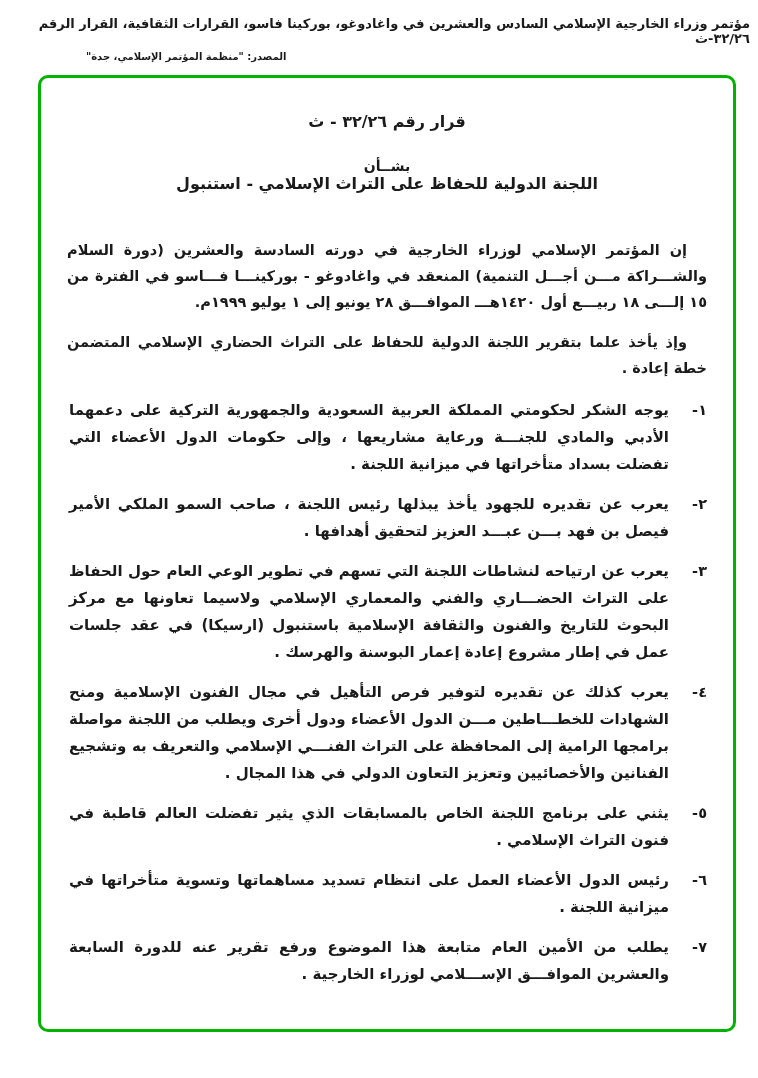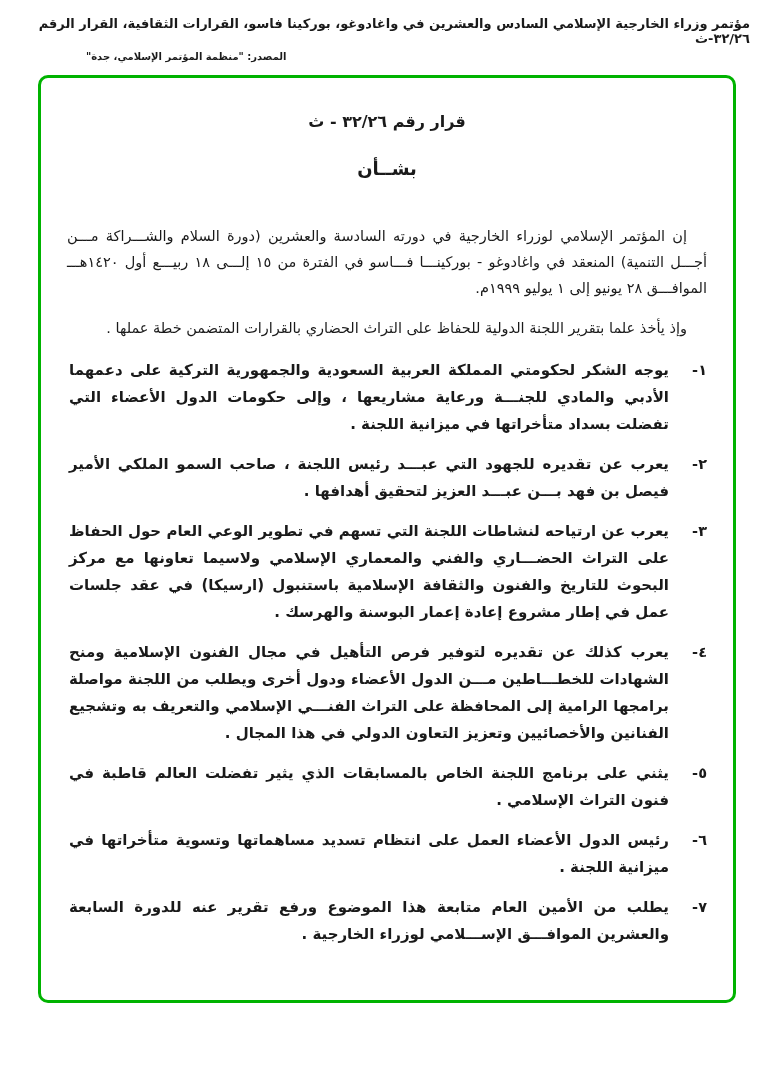--- a/index.html
+++ b/index.html
@@ -25,26 +25,26 @@
   .frame {
     margin: 13px 22px 0 38px;
     border: 3px solid #00b300;
     border-radius: 10px;
     padding: 34px 26px 28px 26px;
     min-height: 928px;
   }
 
   .title-block { text-align: center; direction: rtl; font-weight: bold; margin-bottom: 44px; }
   .title-number { font-size: 16px; margin-bottom: 27px; }
-  .title-concerning { font-size: 18px; }
+  .title-concerning { font-size: 14px; }
   .title-subject { font-size: 16px; }
 
   .preamble { direction: rtl; }
   .para {
-    font-size: 14.5px; font-weight: normal; line-height: 1.8;
+    font-size: 14.5px; font-weight: bold; line-height: 1.8;
     text-align: justify; text-indent: 20px;
     margin-bottom: 14px;
   }
   .preamble p:nth-of-type(2) { margin-bottom: 16px; }
   .preamble p:nth-of-type(3) { text-indent: 46px; margin-bottom: 18px; }
 
   .items { direction: rtl; }
   .item { display: flex; margin-bottom: 13px; }
   .item-num {
     flex: 0 0 38px; text-align: right;
@@ -64,40 +64,41 @@
   <div class="top-header">
     <div class="hdr-citation">مؤتمر وزراء الخارجية الإسلامي السادس والعشرين في واغادوغو، بوركينا فاسو، القرارات الثقافية، القرار الرقم ٣٢/٢٦-ث</div>
     <div class="hdr-source">المصدر: "منظمة المؤتمر الإسلامي، جدة"</div>
   </div>
 
   <div class="frame" style="border-color: rgb(0, 179, 0);">
 
     <div class="title-block">
       <div class="title-number">قرار رقم ٣٢/٢٦ - ث</div>
       <div class="title-concerning">بشــأن</div>
+      <div class="title-subject">اللجنة الدولية للحفاظ على التراث الإسلامي - استنبول</div>
     </div>
 
     <div class="preamble">
 
         <p class="para">إن المؤتمر الإسلامي لوزراء الخارجية في دورته السادسة والعشرين (دورة السلام والشـــراكة مـــن أجـــل التنمية) المنعقد في واغادوغو - بوركينـــا فـــاسو في الفترة من ١٥ إلـــى ١٨ ربيـــع أول ١٤٢٠هـــ الموافـــق ٢٨ يونيو إلى ١ يوليو ١٩٩٩م.</p>
 
 
-        <p class="para">وإذ يأخذ علما  بتقرير اللجنة الدولية للحفاظ على التراث الحضاري بالقرارات المتضمن خطة عملها .</p>
+        <p class="para">وإذ يأخذ علما  بتقرير اللجنة الدولية للحفاظ على التراث الحضاري الإسلامي المتضمن خطة إعادة .</p>
       </div>
 
     <div class="items">
 
         <div class="item">
           <span class="item-num">١-</span>
           <span class="item-text">يوجه الشكر لحكومتي المملكة العربية السعودية والجمهورية التركية على دعمهما الأدبي والمادي للجنـــة ورعاية مشاريعها ، وإلى حكومات الدول الأعضاء التي تفضلت بسداد متأخراتها في ميزانية اللجنة .</span>
         </div>
 
         <div class="item">
           <span class="item-num">٢-</span>
-          <span class="item-text">يعرب عن تقديره للجهود التي عبـــد رئيس اللجنة ، صاحب السمو الملكي الأمير فيصل بن فهد بـــن عبـــد العزيز لتحقيق أهدافها .</span>
+          <span class="item-text">يعرب عن تقديره للجهود يأخذ يبذلها رئيس اللجنة ، صاحب السمو الملكي الأمير فيصل بن فهد بـــن عبـــد العزيز لتحقيق أهدافها .</span>
         </div>
 
         <div class="item">
           <span class="item-num">٣-</span>
           <span class="item-text">يعرب عن ارتياحه لنشاطات اللجنة التي تسهم في تطوير الوعي العام حول الحفاظ على التراث الحضـــاري والفني والمعماري الإسلامي ولاسيما تعاونها مع مركز البحوث للتاريخ والفنون والثقافة الإسلامية باستنبول (ارسيكا) في عقد جلسات عمل في إطار مشروع إعادة إعمار البوسنة والهرسك .</span>
         </div>
 
         <div class="item">
           <span class="item-num">٤-</span>
           <span class="item-text">يعرب كذلك عن تقديره لتوفير فرص التأهيل في مجال الفنون الإسلامية ومنح الشهادات للخطـــاطين مـــن الدول الأعضاء ودول أخرى ويطلب من اللجنة مواصلة برامجها الرامية إلى المحافظة على التراث الفنـــي الإسلامي والتعريف به وتشجيع الفنانين والأخصائيين وتعزيز التعاون الدولي في هذا المجال .</span>

